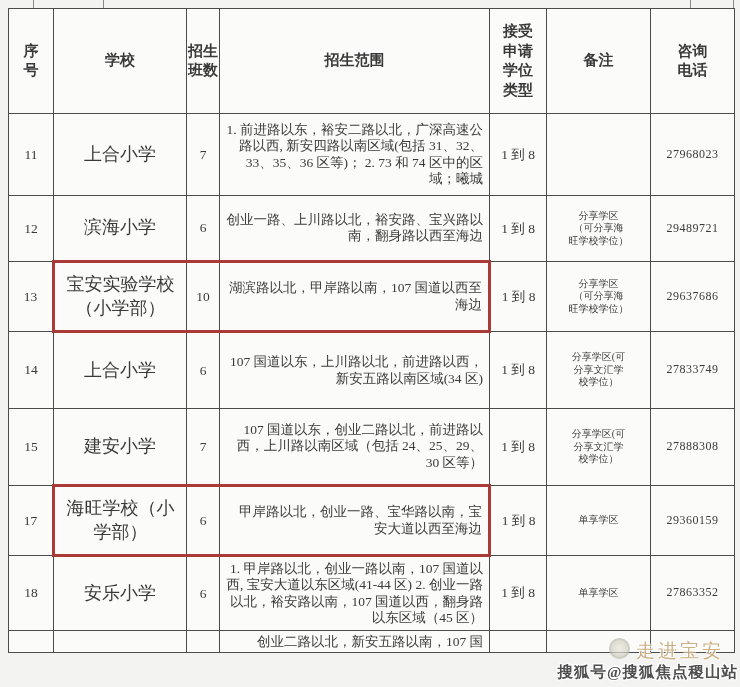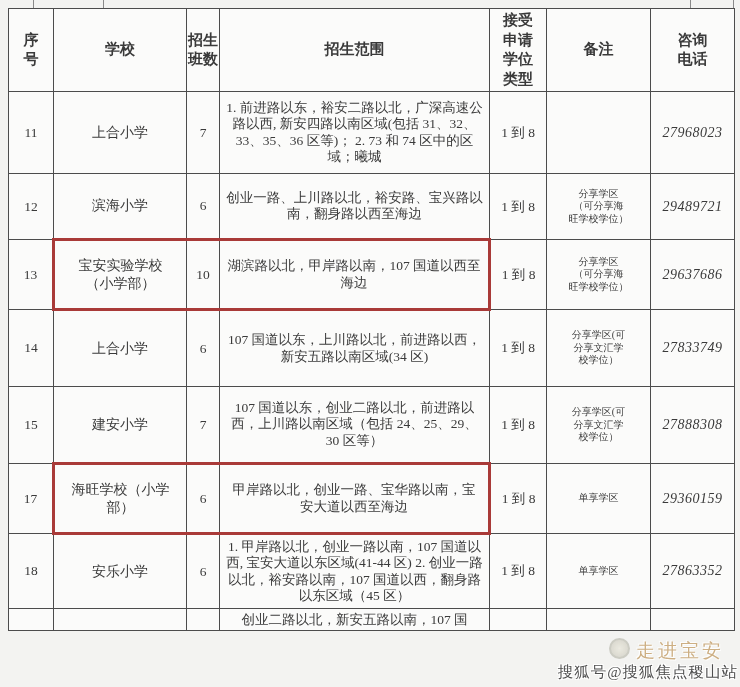--- a/index.html
+++ b/index.html
@@ -24,46 +24,46 @@
   }
   th,td{
     border:1px solid var(--border);
     color:var(--text);
     text-align:center;vertical-align:middle;
     padding:2px 3px;
     font-size:13.5px;line-height:1.28;
     white-space:pre-line;
     overflow:hidden;
   }
-  th{font-weight:bold;font-size:15px;line-height:1.3;padding:2px 1px;}
-  td.range{text-align:center;padding:2px 6px;font-size:13.5px;line-height:16.5px;}
-  td.school{font-size:14px;}
+  th{font-weight:bold;font-size:15px;line-height:1.3;padding:13px 1px;}
+  td.range{text-align:right;padding:2px 6px;font-size:13.5px;line-height:16.5px;}
+  td.school{font-size:18px;}
   td.note{font-size:10px;line-height:1.25;padding:2px 1px;}
-  td.phone{font-size:14px;letter-spacing:0.5px;font-style:italic;}
+  td.phone{font-size:12px;letter-spacing:0.5px;}
   
   .hl-l{border-top:3px solid var(--red)!important;border-bottom:3px solid var(--red)!important;border-left:3px solid var(--red)!important;}
   .hl-m{border-top:3px solid var(--red)!important;border-bottom:3px solid var(--red)!important;}
   .hl-r{border-top:3px solid var(--red)!important;border-bottom:3px solid var(--red)!important;border-right:3px solid var(--red)!important;}
   
   tr.partial td{vertical-align:top;line-height:17px;}
   
   .wm{position:absolute;right:2px;bottom:4px;text-align:right;pointer-events:none;}
   .wm-line1{
     font-size:19px;font-weight:normal;letter-spacing:3px;
     color:#c9a878;opacity:.9;
     text-shadow:0 0 2px #fff,1px 1px 0 #fff,-1px -1px 0 #fff;
     margin-right:14px;margin-bottom:-2px;
   }
   .wm-sun{
     display:inline-block;width:17px;height:17px;border-radius:50%;
     border:2px solid #bdbdb2;background:radial-gradient(#e8e6da,#c9c7ba);
     vertical-align:-2px;margin-right:6px;opacity:.8;
   }
   .wm-line2{
-    font-size:15.5px;font-weight:normal;letter-spacing:1px;
+    font-size:15.5px;font-weight:bold;letter-spacing:1px;
     color:#4f4f4f;
     text-shadow:0 0 2px #fff,1px 1px 0 #fff,-1px -1px 0 #fff,1px -1px 0 #fff,-1px 1px 0 #fff;
   }
 </style>
 </head>
 <body>
 
 <div class="page">
 
   <span class="tick" style="left:33px"></span>

